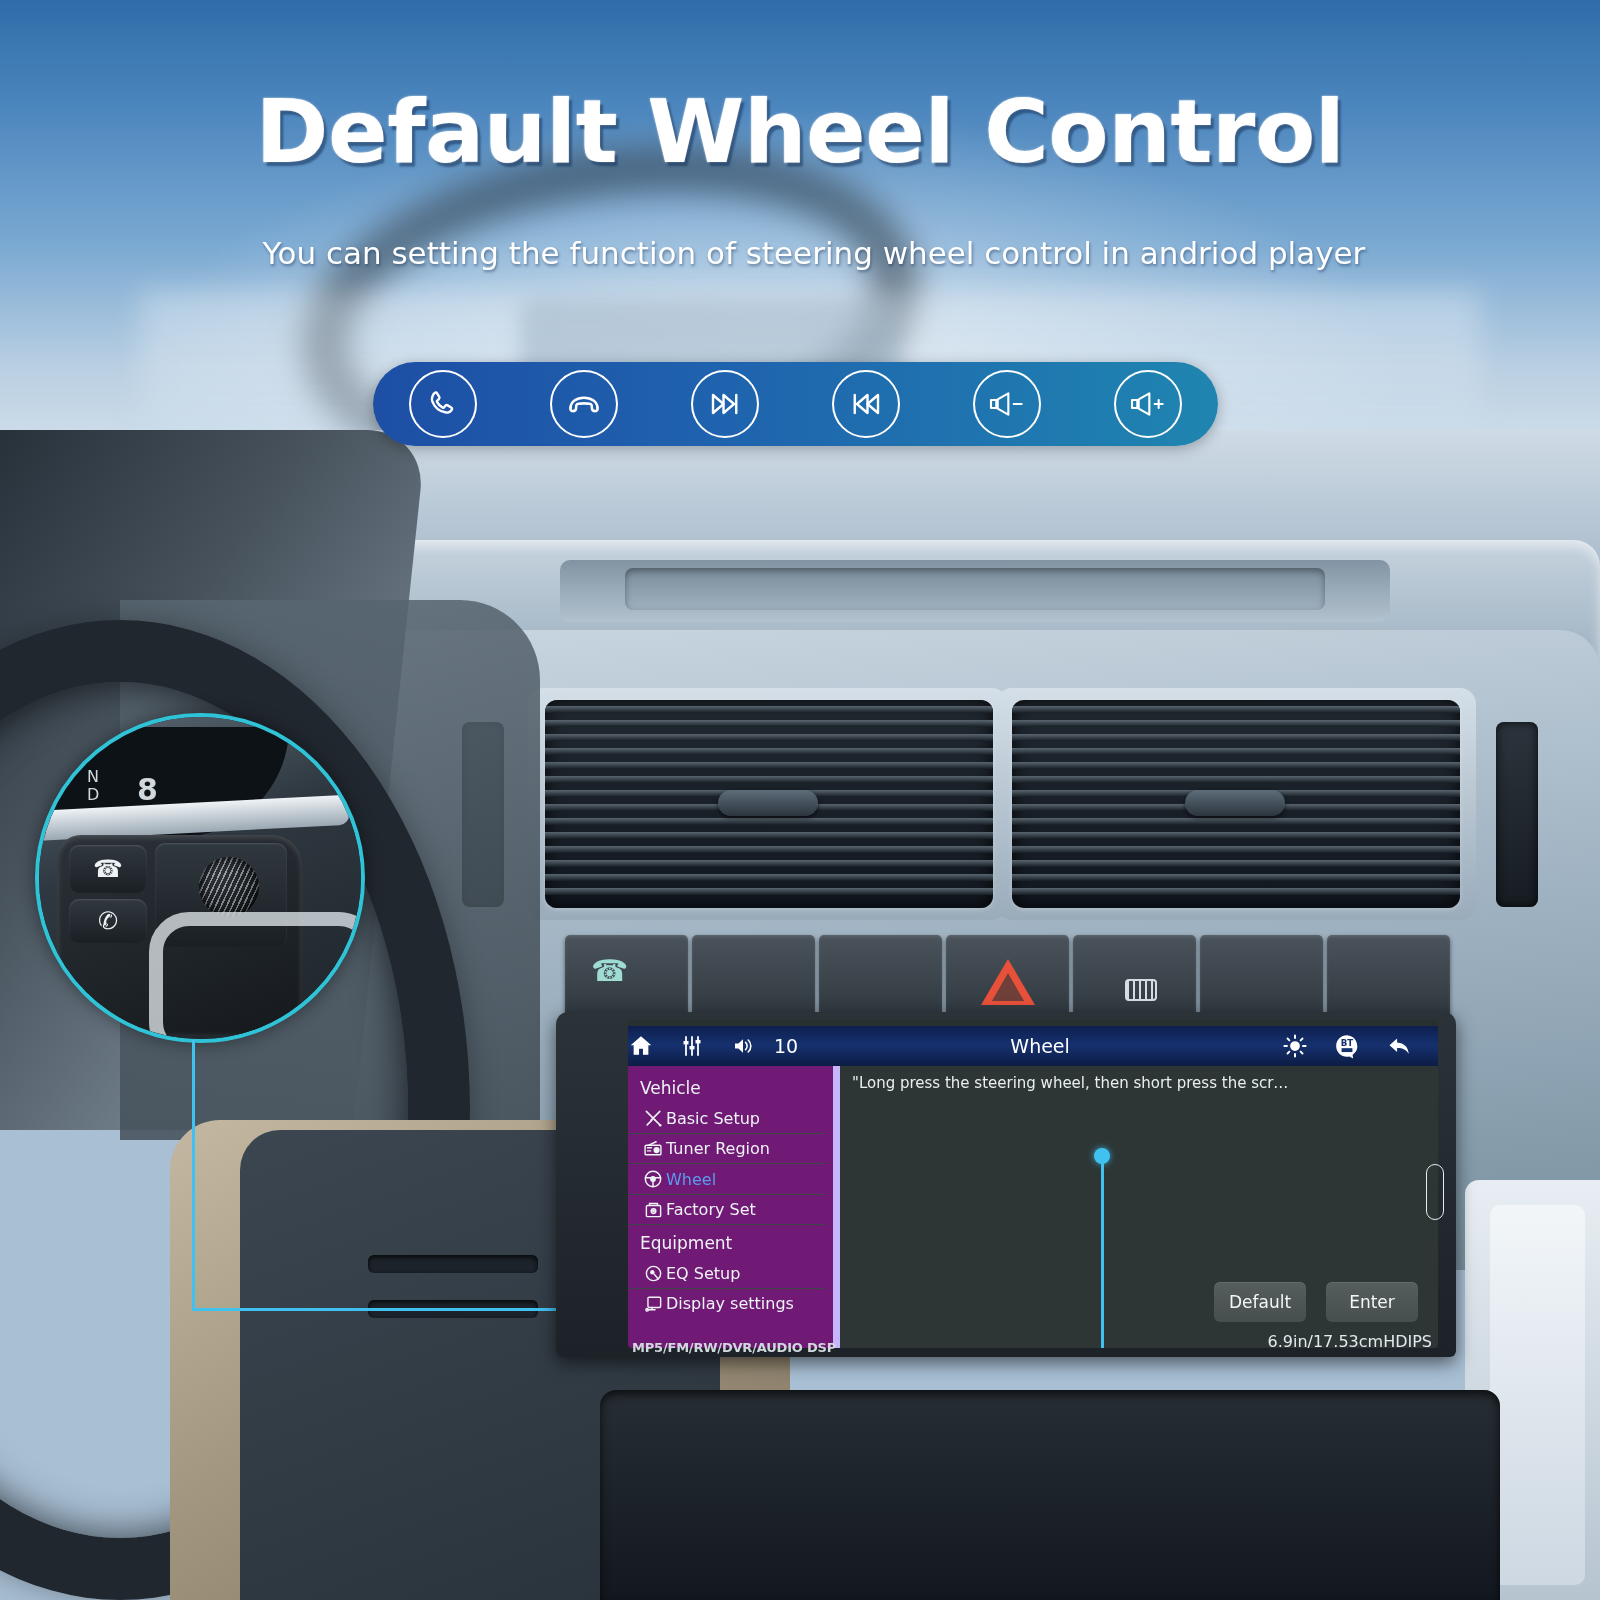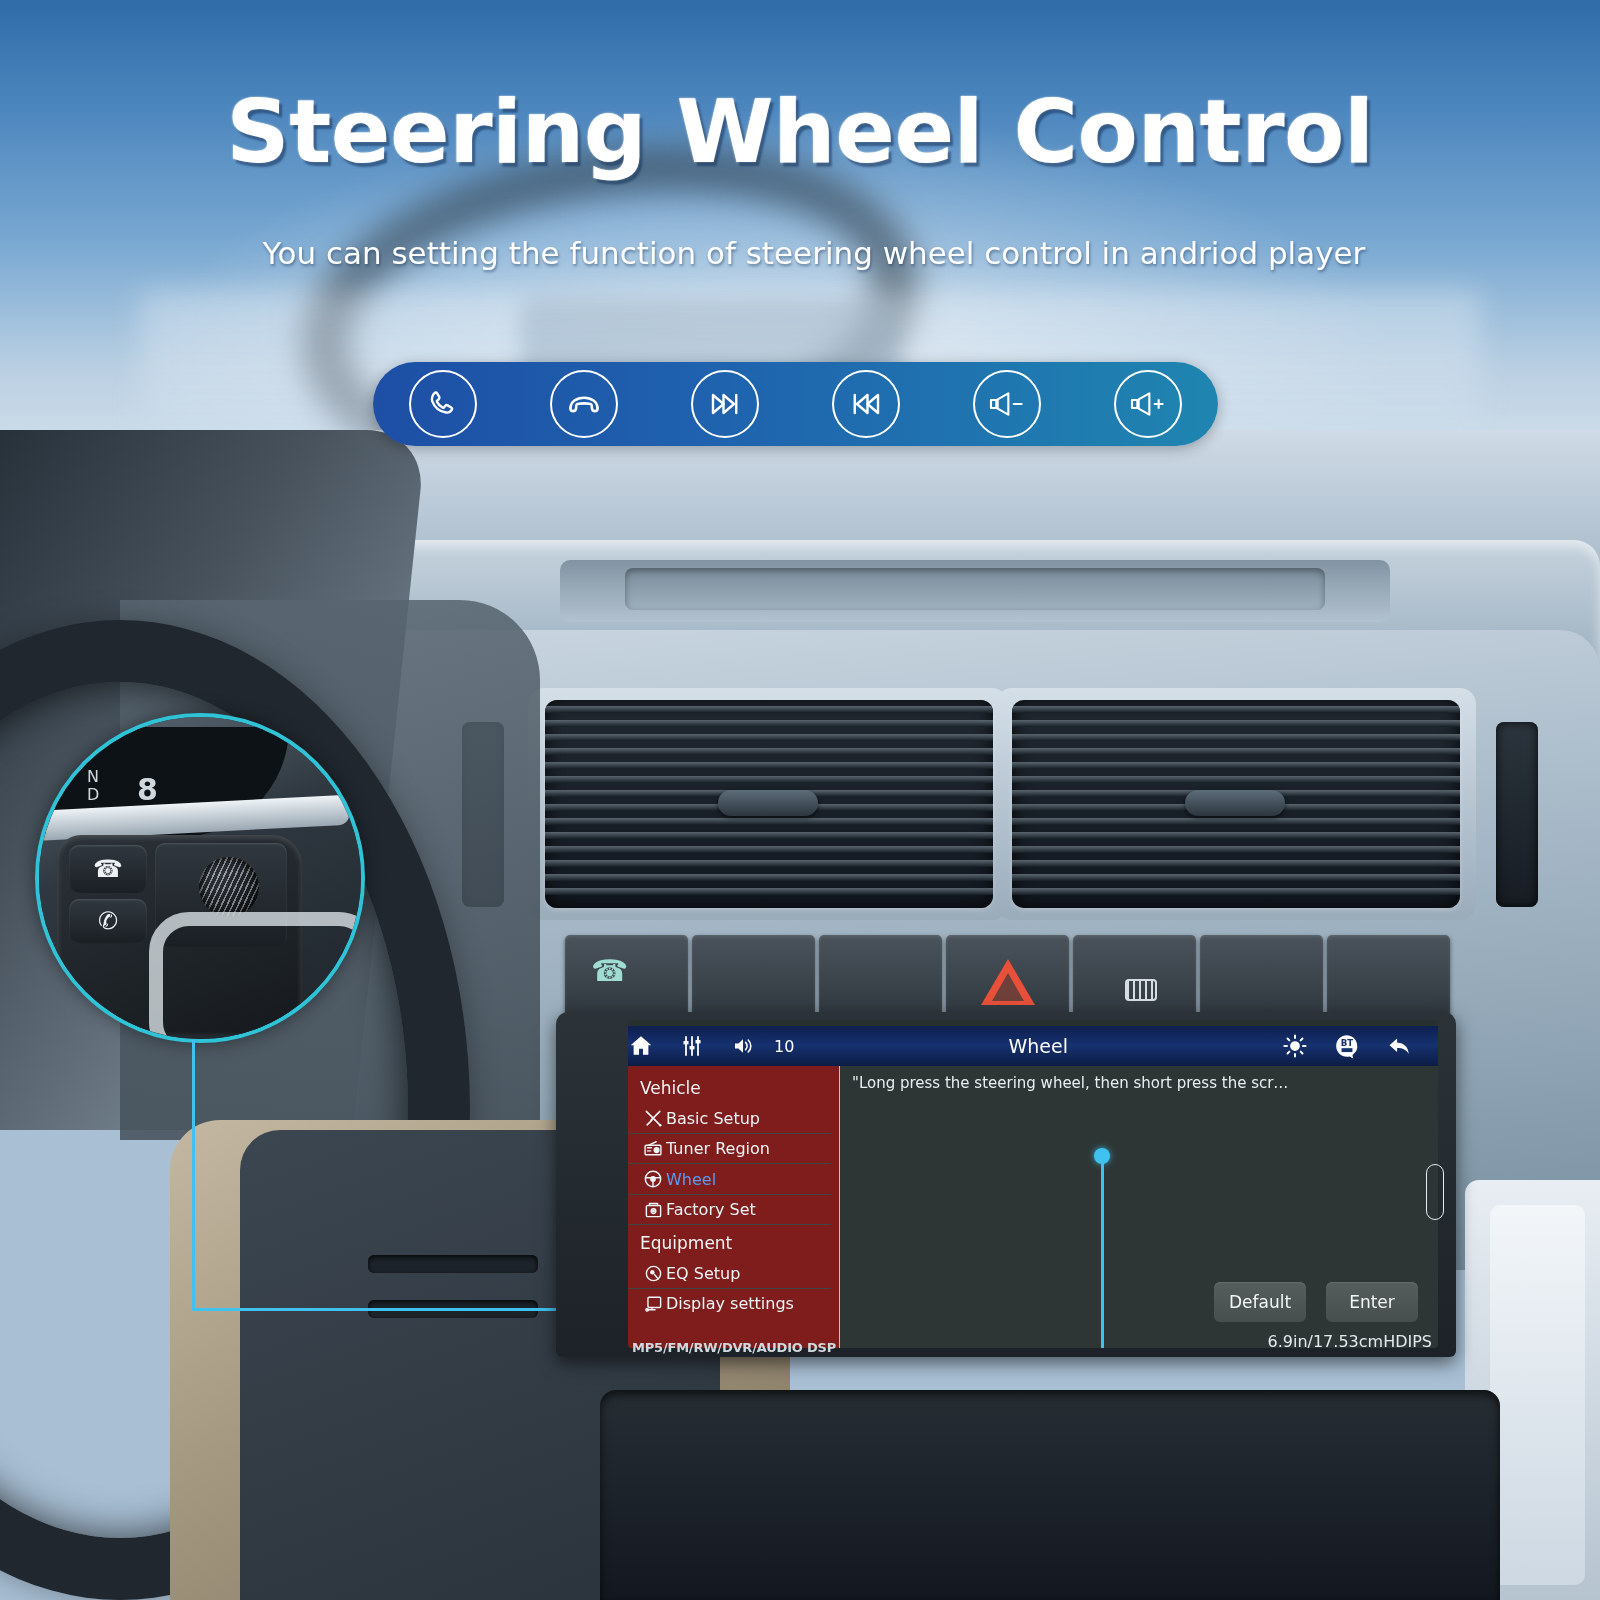--- a/index.html
+++ b/index.html
@@ -281,28 +281,28 @@
     position: absolute; left: 72px; top: 8px; width: 810px; height: 328px;
     background: #27302f; border-radius: 4px; overflow: hidden;
   }
   .scr-header {
     position: absolute; left: 0; top: 6px; width: 100%; height: 40px;
     background: linear-gradient(180deg, #0d1f4e 0%, #16316f 48%, #0c1c44 100%);
     display: flex; align-items: center;
     color: #ffffff;
   }
   .sh-icon { width: 52px; display: flex; align-items: center; justify-content: flex-start; }
-  .sh-vol-num { font-size: 16px; margin-left: -10px; font-family: "DejaVu Sans", sans-serif; }
+  .sh-vol-num { font-size: 19px; margin-left: -10px; font-family: "DejaVu Sans", sans-serif; }
   .sh-title { flex: 1; text-align: center; font-size: 19px; font-family: "DejaVu Sans", sans-serif; }
 
   .scr-body { position: absolute; left: 0; top: 46px; width: 100%; height: 282px; display: flex; }
   .sidebar {
-    width: 212px; background: #7f1d1d; padding: 8px 0 0 0;
+    width: 212px; background: #701a75; padding: 8px 0 0 0;
     font-family: "DejaVu Sans", sans-serif; color: #e6ecef;
-    border-right: 1px solid #c4b5fd;
+    border-right: 7px solid #c4b5fd;
   }
   .side-group { font-size: 17px; color: #eef3f5; padding: 4px 0 6px 12px; }
   .side-item {
     display: flex; align-items: center; 
     padding: 5px 0 5px 12px; font-size: 16px; color: #eef3f5;
     border-bottom: 1px solid #3b4645; margin-right: 8px;
   }
   .side-item.active { color: #5a9bf0; }
   .side-item .si-ic { width: 26px; display: flex; align-items: center; justify-content: center; color: #eef3f5; }
   .side-item.active .si-ic { color: #eef3f5; }
@@ -436,21 +436,21 @@
     <div class="dash-btn">
       <span class="dash-icon-defrost"></span>
     </div>
     <div class="dash-btn"></div>
     <div class="dash-btn"></div>
   </div>
 
   <div class="bottom-tray"></div>
 </div>
 
-<div class="hero-title">Steering Wheel Control</div>
+<div class="hero-title">Default Wheel Control</div>
 <div class="hero-sub">You can setting the function of steering wheel control in andriod player</div>
 
 <div class="pill">
   <div class="pill-icon">
     <svg width="36" height="36" viewBox="0 0 24 24" fill="none" stroke="#fff" stroke-width="1.6" stroke-linecap="round" stroke-linejoin="round">
       <path d="M6.6 4.5c.5-.3 1.2-.2 1.5.4l1.4 2.4c.3.5.2 1.1-.3 1.5l-1 .8c-.3.2-.4.6-.2 1 .8 1.6 2.2 3 3.8 3.8.4.2.8.1 1-.2l.8-1c.4-.5 1-.6 1.5-.3l2.4 1.4c.6.3.7 1 .4 1.5-.8 1.3-2.2 2.2-3.8 1.9C9 17 6.4 14.4 4.8 10.1 4.2 8.4 5.1 5.5 6.6 4.5z"></path>
     </svg>
   </div>
   <div class="pill-icon">
     <svg width="38" height="38" viewBox="0 0 24 24" fill="none" stroke="#fff" stroke-width="1.6" stroke-linecap="round" stroke-linejoin="round">

